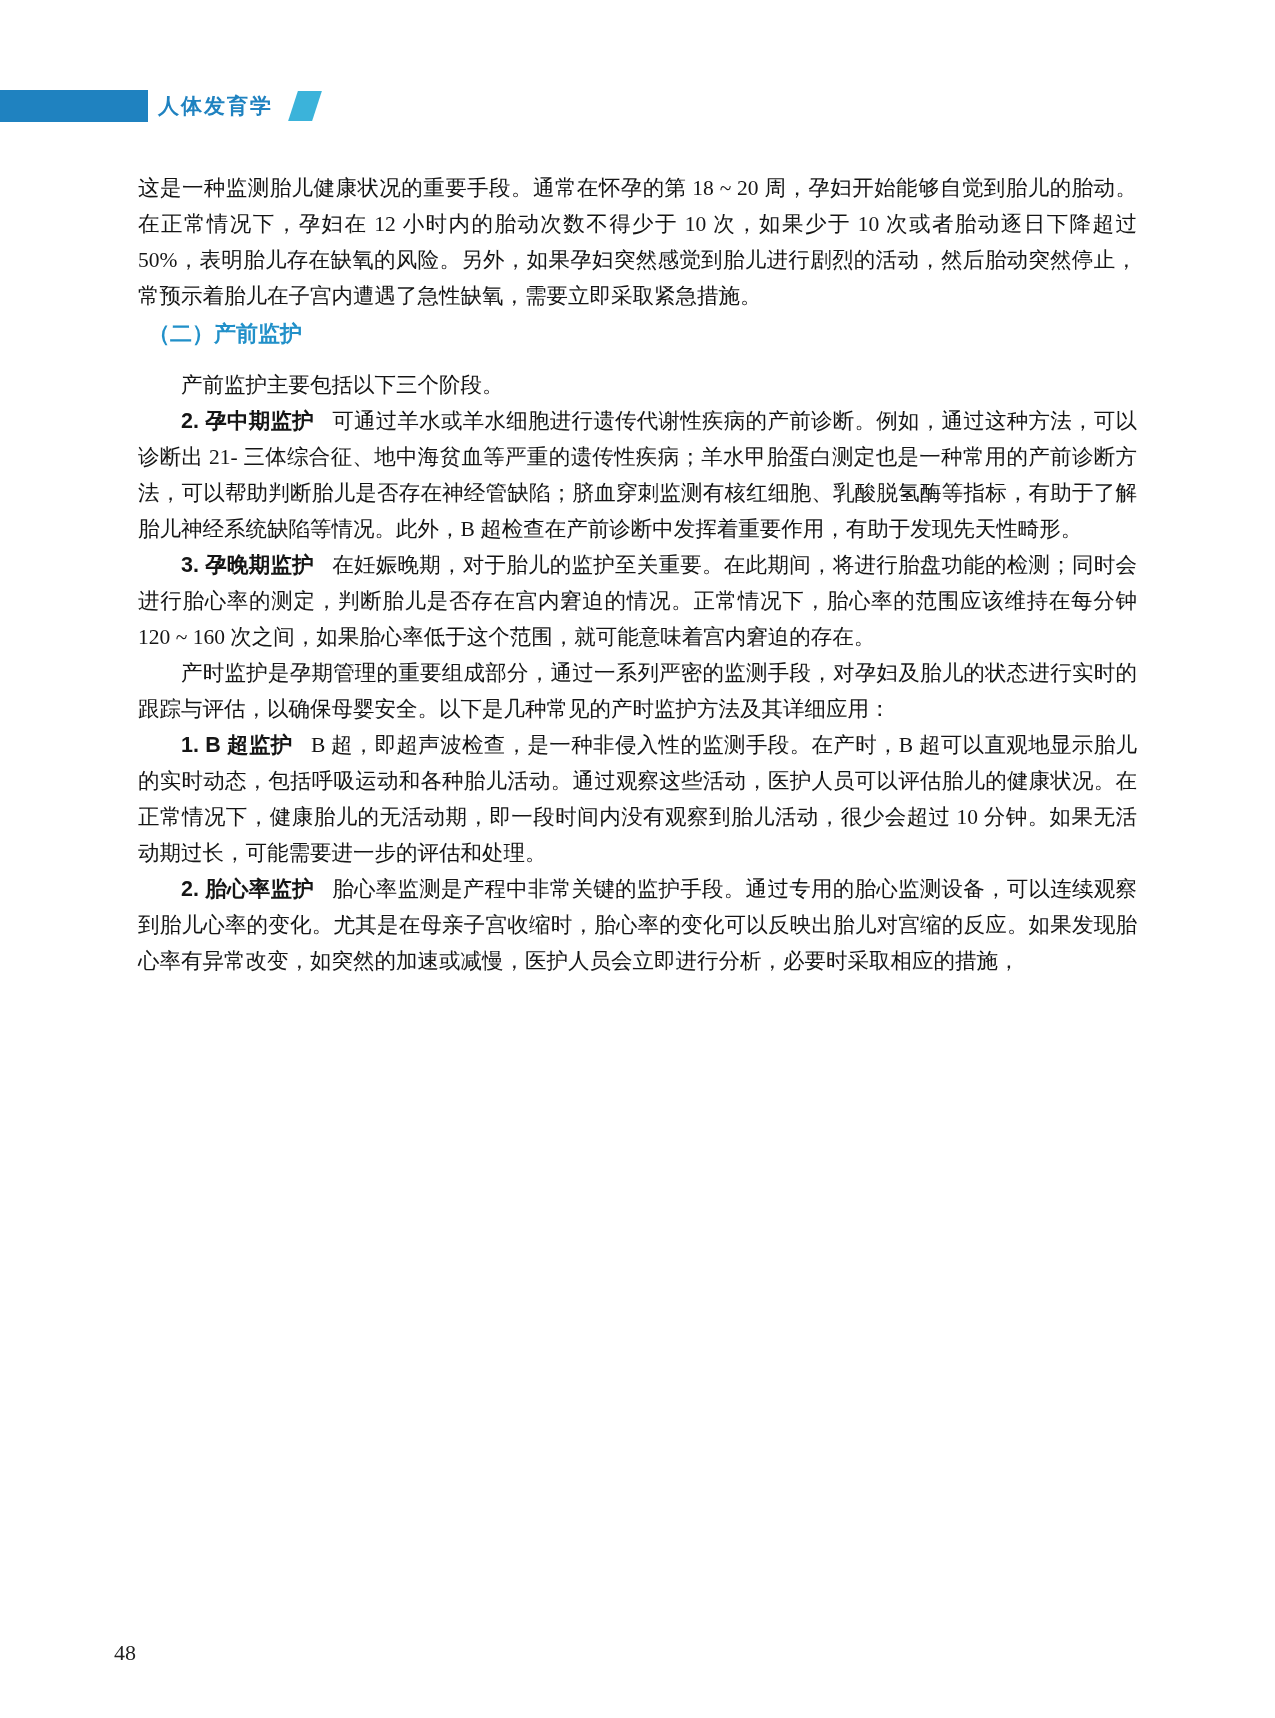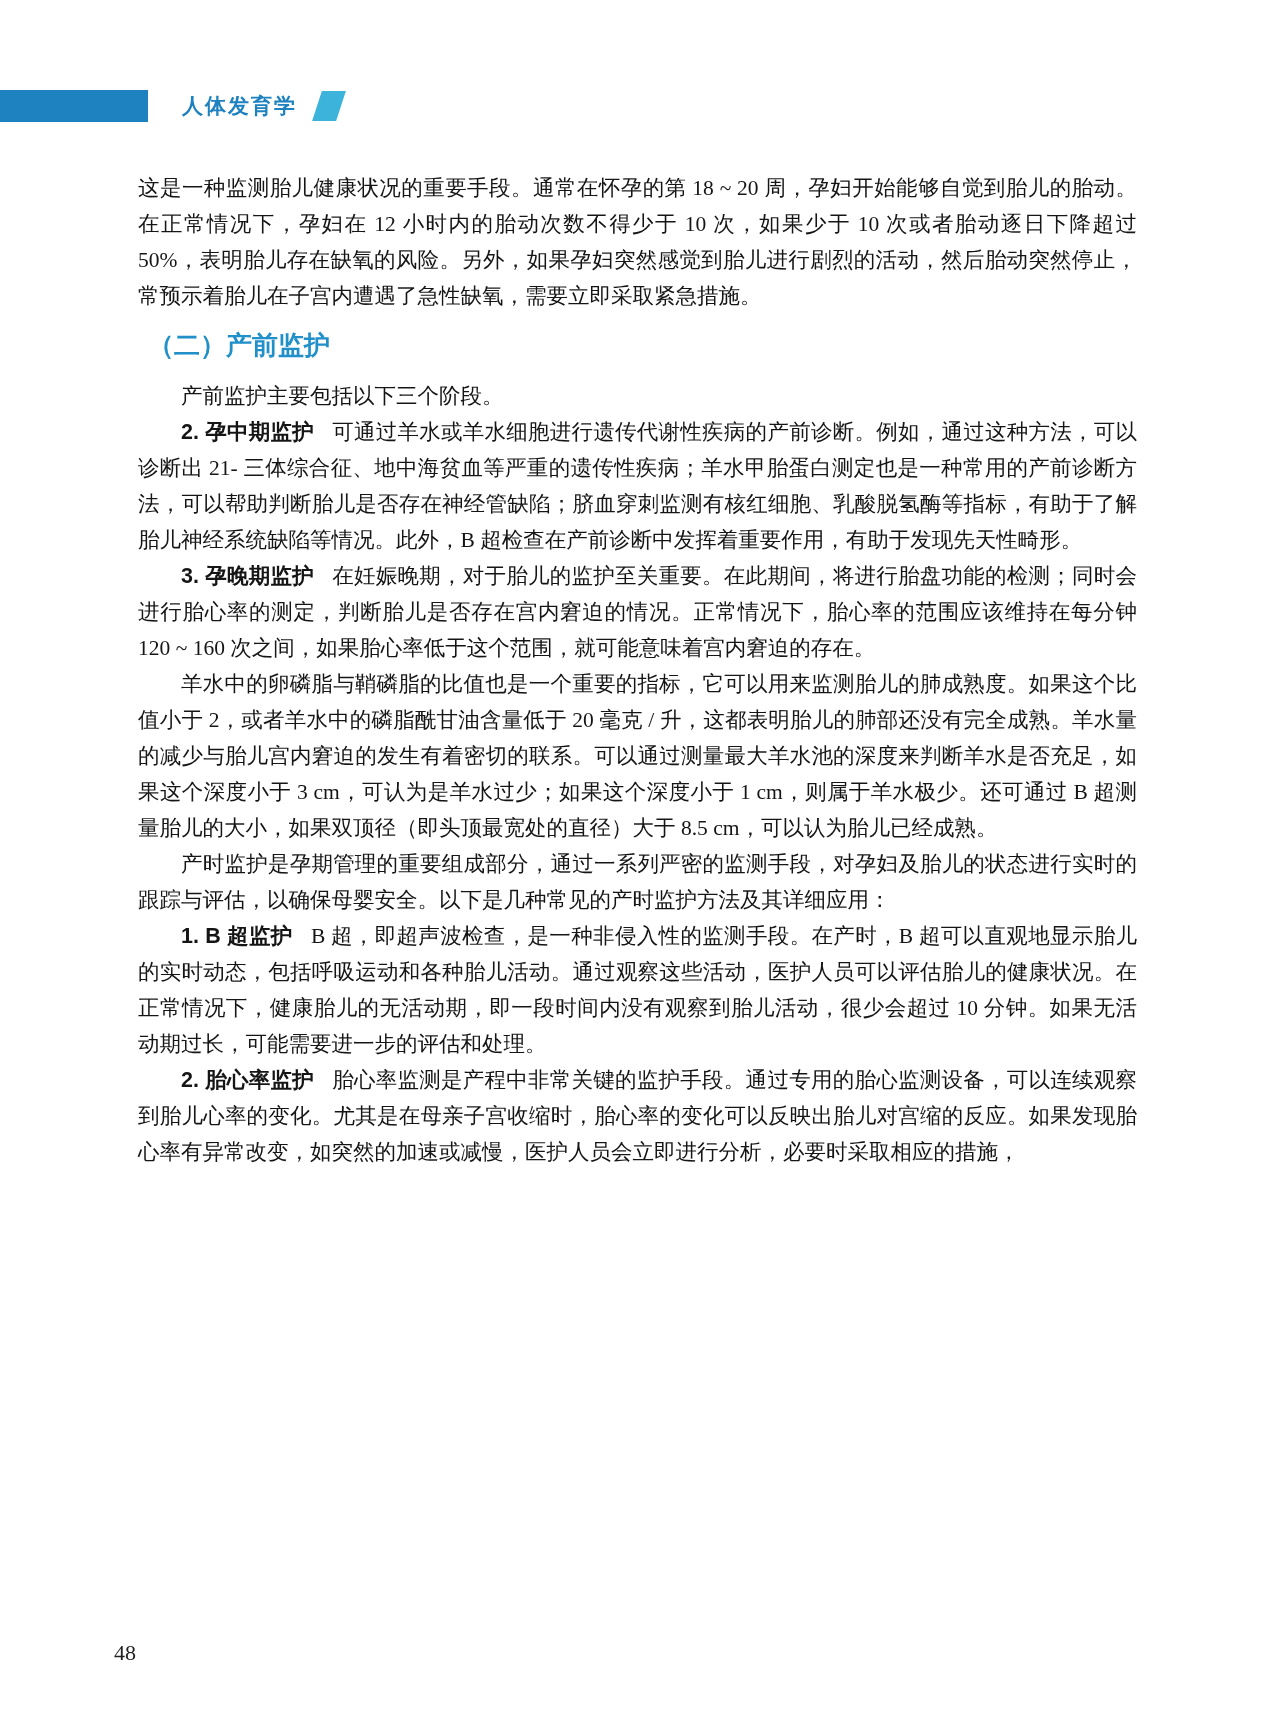--- a/index.html
+++ b/index.html
@@ -26,21 +26,21 @@
   }
   .header-bar {
     width: 148px;
     height: 32px;
     background: #1f82c0;
   }
   .header-ribbon {
     display: flex;
     align-items: center;
     height: 36px;
-    margin-left: 28px;
+    margin-left: 4px;
     padding: 0 6px;
     background: #ffffff;
   }
   .header-title {
     font-family: "Liberation Sans", "DejaVu Sans", sans-serif;
     font-weight: 700;
     font-size: 21px;
     color: #1f82c0;
     letter-spacing: 2px;
     white-space: nowrap;
@@ -69,24 +69,24 @@
   }
   .para.no-indent { text-indent: 0; }
   .item-label {
     font-family: "Liberation Sans", "DejaVu Sans", sans-serif;
     font-weight: 700;
     margin-right: 0.85em;
   }
   .section-heading {
     font-family: "Liberation Sans", "DejaVu Sans", sans-serif;
     font-weight: 700;
-    font-size: 26px;
+    font-size: 22px;
     line-height: 30px;
     color: #2190c9;
-    margin: 16px 0 18px 10px;
+    margin: 5px 0 18px 10px;
   }
 
   
   .page-number {
     position: absolute;
     left: 114px;
     top: 1640px;
     font-size: 22px;
     font-family: "Liberation Serif", "DejaVu Serif", serif;
     color: #222222;
@@ -116,21 +116,20 @@
 
 
     <p class="para">
       <span class="item-label">2. 孕中期监护</span><span class="item-text">可通过羊水或羊水细胞进行遗传代谢性疾病的产前诊断。例如，通过这种方法，可以诊断出 21- 三体综合征、地中海贫血等严重的遗传性疾病；羊水甲胎蛋白测定也是一种常用的产前诊断方法，可以帮助判断胎儿是否存在神经管缺陷；脐血穿刺监测有核红细胞、乳酸脱氢酶等指标，有助于了解胎儿神经系统缺陷等情况。此外，B 超检查在产前诊断中发挥着重要作用，有助于发现先天性畸形。</span>
     </p>
 
     <p class="para">
       <span class="item-label">3. 孕晚期监护</span><span class="item-text">在妊娠晚期，对于胎儿的监护至关重要。在此期间，将进行胎盘功能的检测；同时会进行胎心率的测定，判断胎儿是否存在宫内窘迫的情况。正常情况下，胎心率的范围应该维持在每分钟 120 ~ 160 次之间，如果胎心率低于这个范围，就可能意味着宫内窘迫的存在。</span>
     </p>
 
-    <p class="para">羊水中的卵磷脂与鞘磷脂的比值也是一个重要的指标，它可以用来监测胎儿的肺成熟度。如果这个比值小于 2，或者羊水中的磷脂酰甘油含量低于 20 毫克 / 升，这都表明胎儿的肺部还没有完全成熟。羊水量的减少与胎儿宫内窘迫的发生有着密切的联系。可以通过测量最大羊水池的深度来判断羊水是否充足，如果这个深度小于 3 cm，可认为是羊水过少；如果这个深度小于 1 cm，则属于羊水极少。还可通过 B 超测量胎儿的大小，如果双顶径（即头顶最宽处的直径）大于 8.5 cm，可以认为胎儿已经成熟。</p>
 
 
     <p class="para">产时监护是孕期管理的重要组成部分，通过一系列严密的监测手段，对孕妇及胎儿的状态进行实时的跟踪与评估，以确保母婴安全。以下是几种常见的产时监护方法及其详细应用：</p>
 
     <p class="para">
       <span class="item-label">1. B 超监护</span><span class="item-text">B 超，即超声波检查，是一种非侵入性的监测手段。在产时，B 超可以直观地显示胎儿的实时动态，包括呼吸运动和各种胎儿活动。通过观察这些活动，医护人员可以评估胎儿的健康状况。在正常情况下，健康胎儿的无活动期，即一段时间内没有观察到胎儿活动，很少会超过 10 分钟。如果无活动期过长，可能需要进一步的评估和处理。</span>
     </p>
 
     <p class="para">
       <span class="item-label">2. 胎心率监护</span><span class="item-text">胎心率监测是产程中非常关键的监护手段。通过专用的胎心监测设备，可以连续观察到胎儿心率的变化。尤其是在母亲子宫收缩时，胎心率的变化可以反映出胎儿对宫缩的反应。如果发现胎心率有异常改变，如突然的加速或减慢，医护人员会立即进行分析，必要时采取相应的措施，</span>

